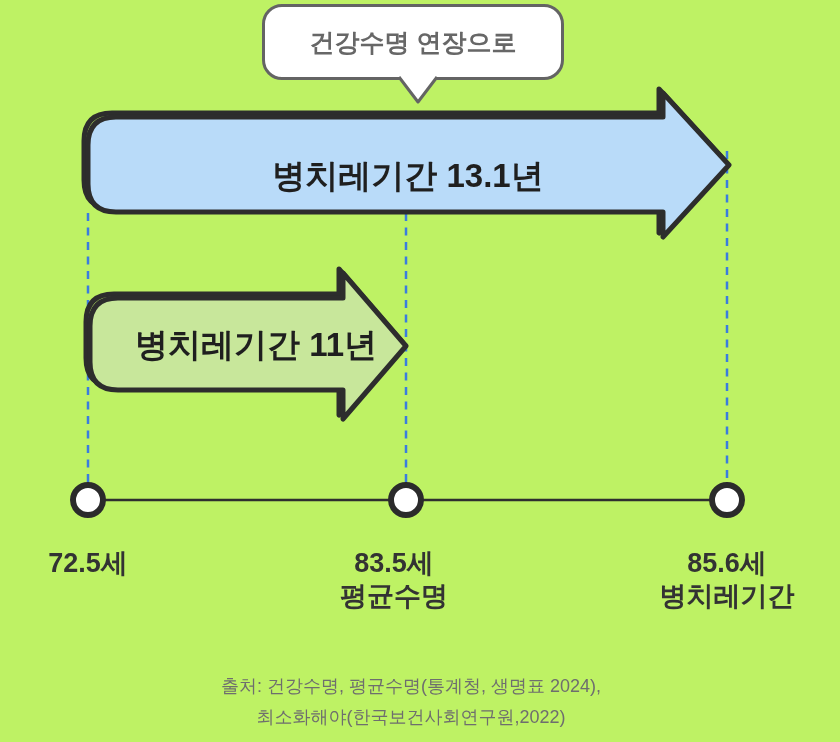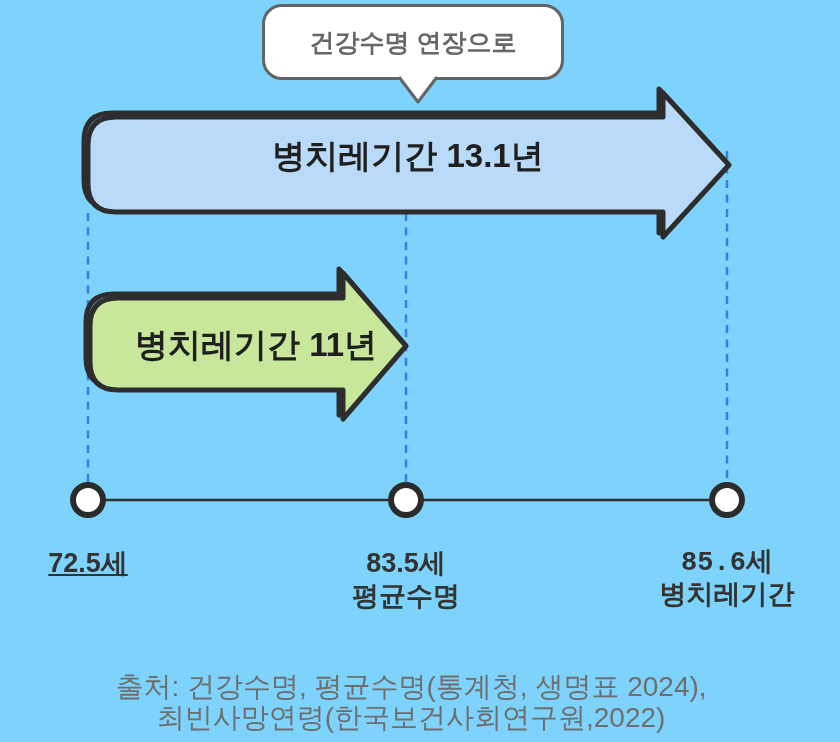--- a/index.html
+++ b/index.html
@@ -1,20 +1,20 @@
 <!DOCTYPE html>
 <html><head>
 <meta charset="utf-8">
 <style>
   html, body { margin: 0; padding: 0; background: #ffffff; }
   .stage {
     position: relative;
     width: 840px;
     height: 742px;
-    background: #7dd3fc;
+    background: #bef264;
     font-family: "Liberation Sans", "DejaVu Sans", sans-serif;
     overflow: hidden;
   }
   .layer {
     position: absolute;
     left: 0; top: 0;
     width: 840px; height: 742px;
   }
   .callout {
     position: absolute;
@@ -42,42 +42,42 @@
   }
   .arrow-label {
     position: absolute;
     transform: translate(-50%, -50%);
     font-size: 33px;
     font-weight: 700;
     color: #1f1f1f;
     white-space: nowrap;
     z-index: 4;
   }
-  .arrow-label.total   { left: 408px; top: 156px; }
+  .arrow-label.total   { left: 408px; top: 176px; }
   .arrow-label.healthy { left: 248px; top: 345px; margin-left: 8px; }
   .tick {
     position: absolute;
     top: 547px;
     transform: translateX(-50%);
     text-align: center;
     font-size: 27px;
     font-weight: 700;
     line-height: 33px;
     color: #333333;
     white-space: nowrap;
   }
-  .tick.t0 { left: 88px; text-decoration: underline; }
-  .tick.t1 { left: 406px; }
-  .tick.t2 { left: 727px; font-family: Liberation Mono, monospace; }
+  .tick.t0 { left: 88px; }
+  .tick.t1 { left: 394px; }
+  .tick.t2 { left: 727px; }
   .source {
     position: absolute;
     left: 411px; top: 671px;
     transform: translateX(-50%);
     text-align: center;
-    font-size: 28px;
+    font-size: 18px;
     line-height: 31px;
     color: #6e6e6e;
     white-space: nowrap;
   }
 </style>
 </head>
 <body>
 
 <div class="stage">
 
@@ -125,16 +125,16 @@
     <div>83.5세</div>
     <div>평균수명</div>
   </div>
   <div class="tick t2">
     <div>85.6세</div>
     <div>병치레기간</div>
   </div>
 
   <div class="source">
     <div>출처: 건강수명, 평균수명(통계청, 생명표 2024),</div>
-    <div>최빈사망연령(한국보건사회연구원,2022)</div>
+    <div>최소화해야(한국보건사회연구원,2022)</div>
   </div>
 
 </div>
 
 </body></html>

